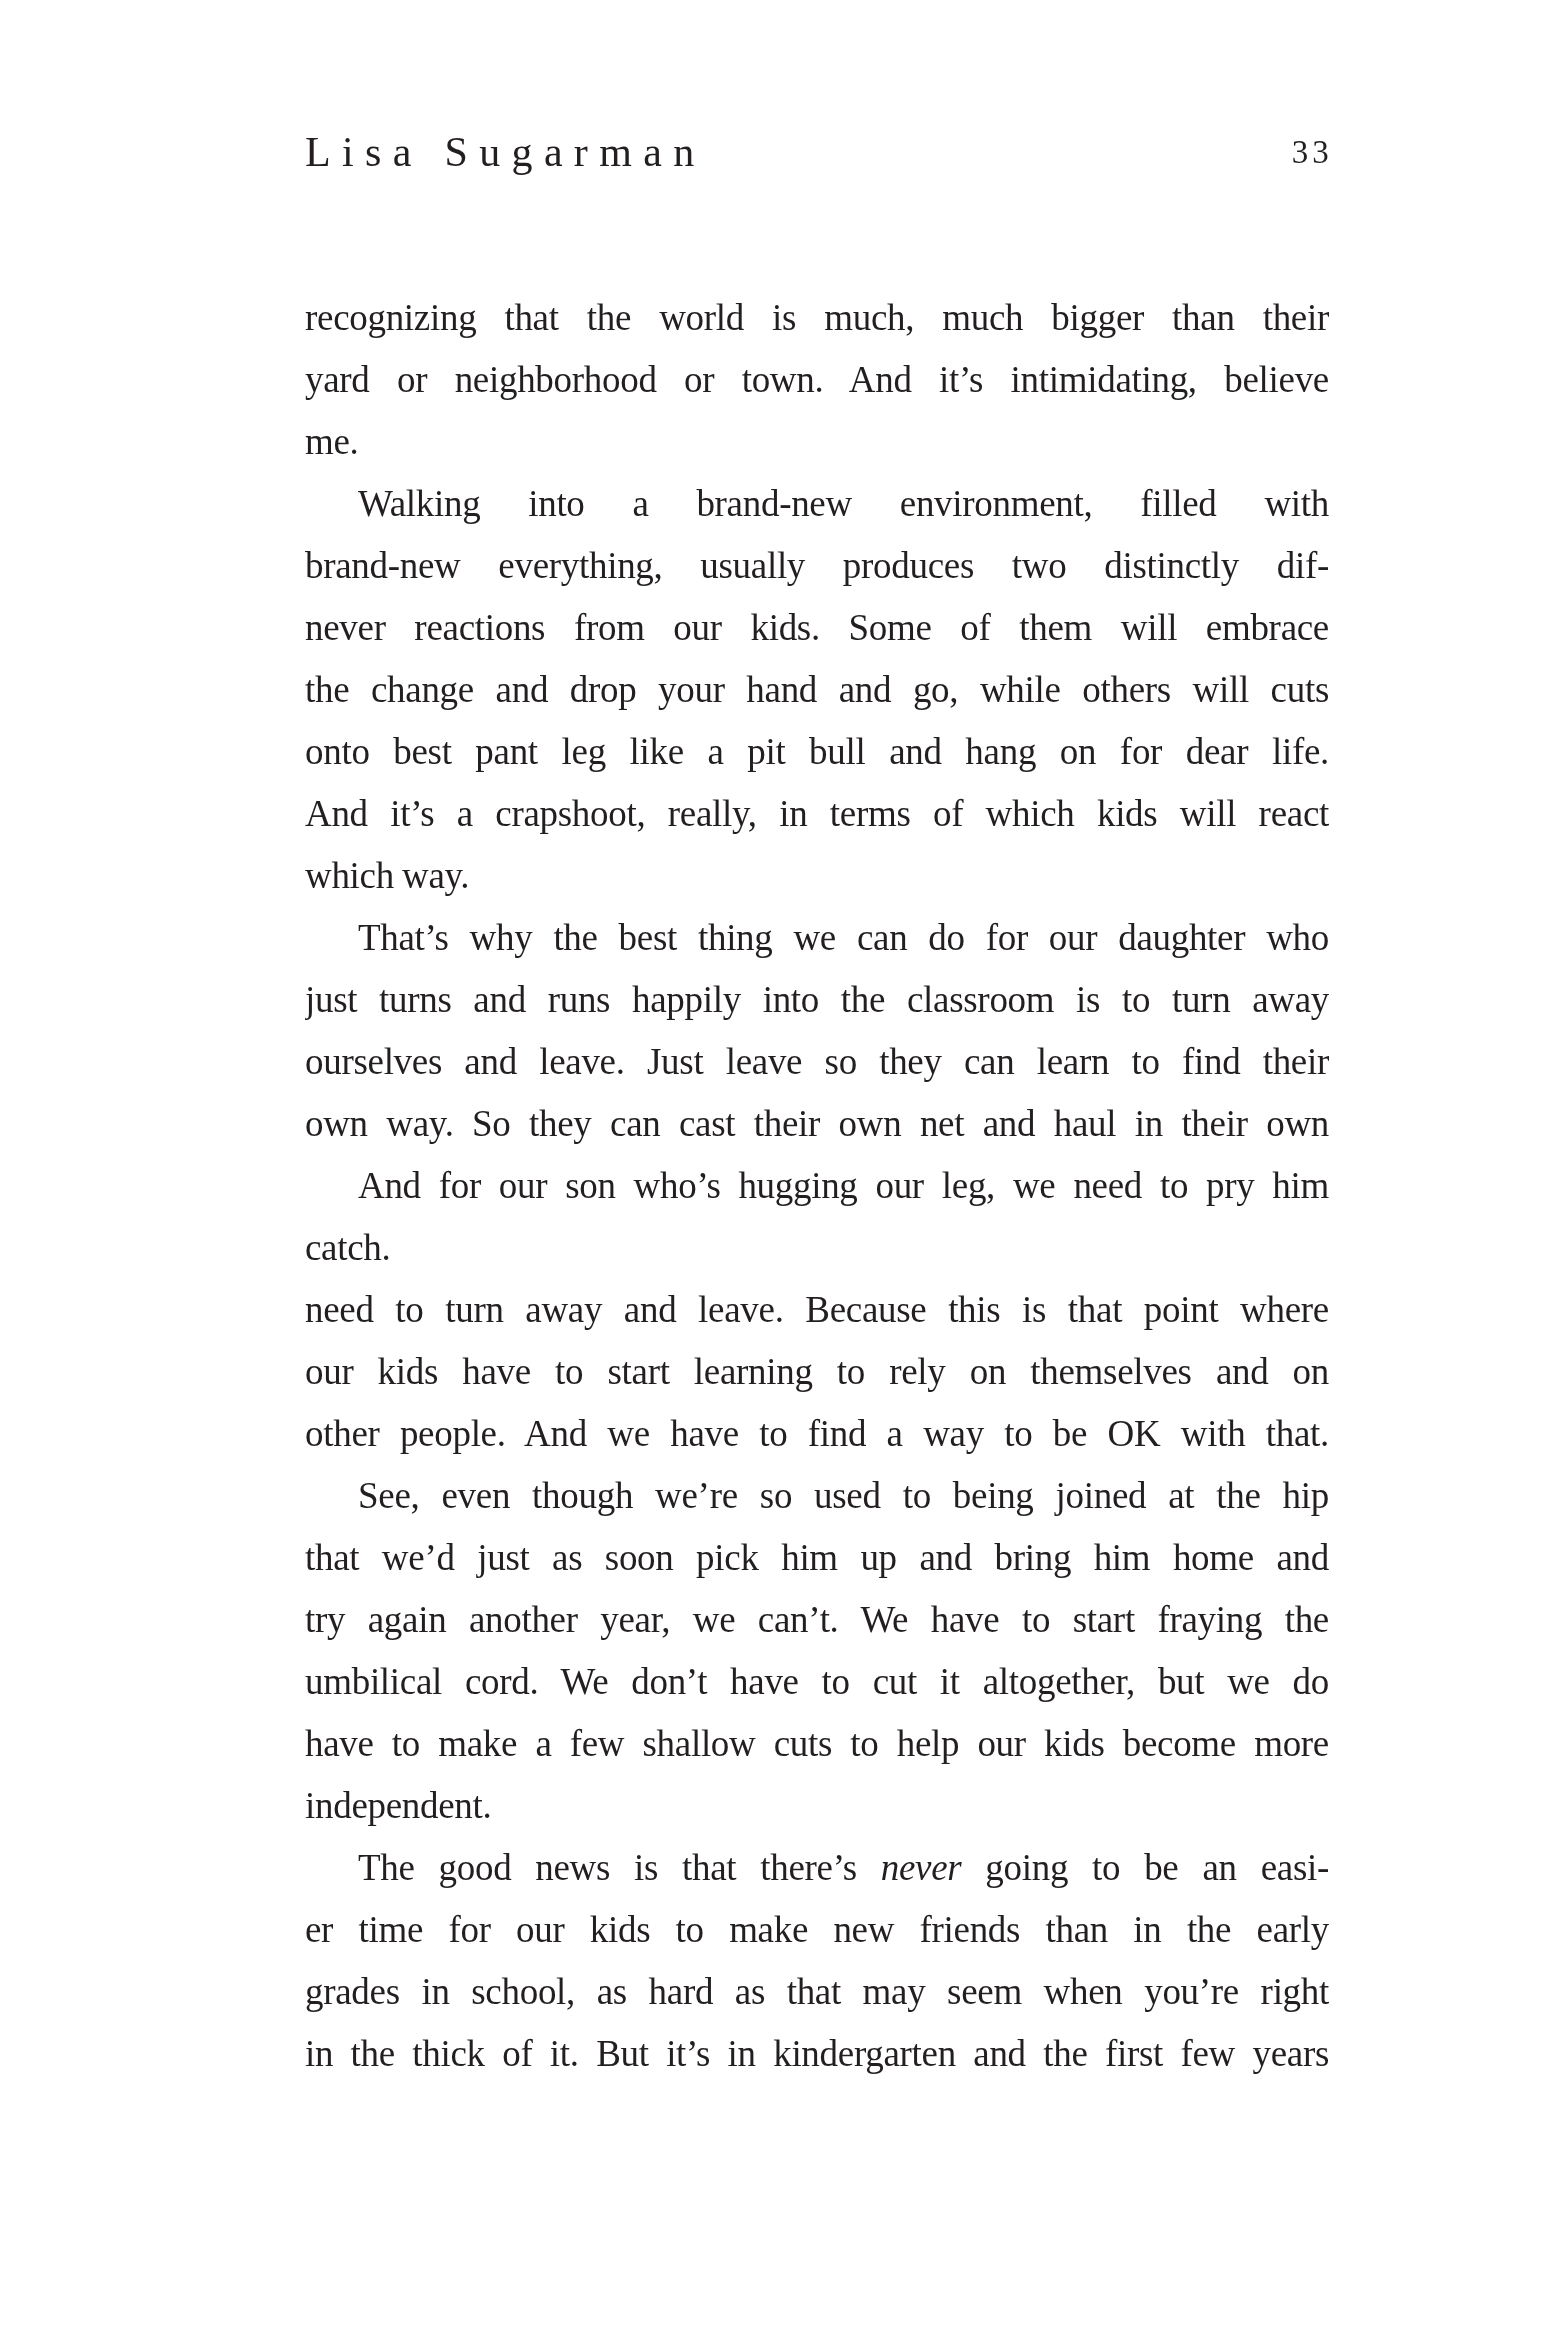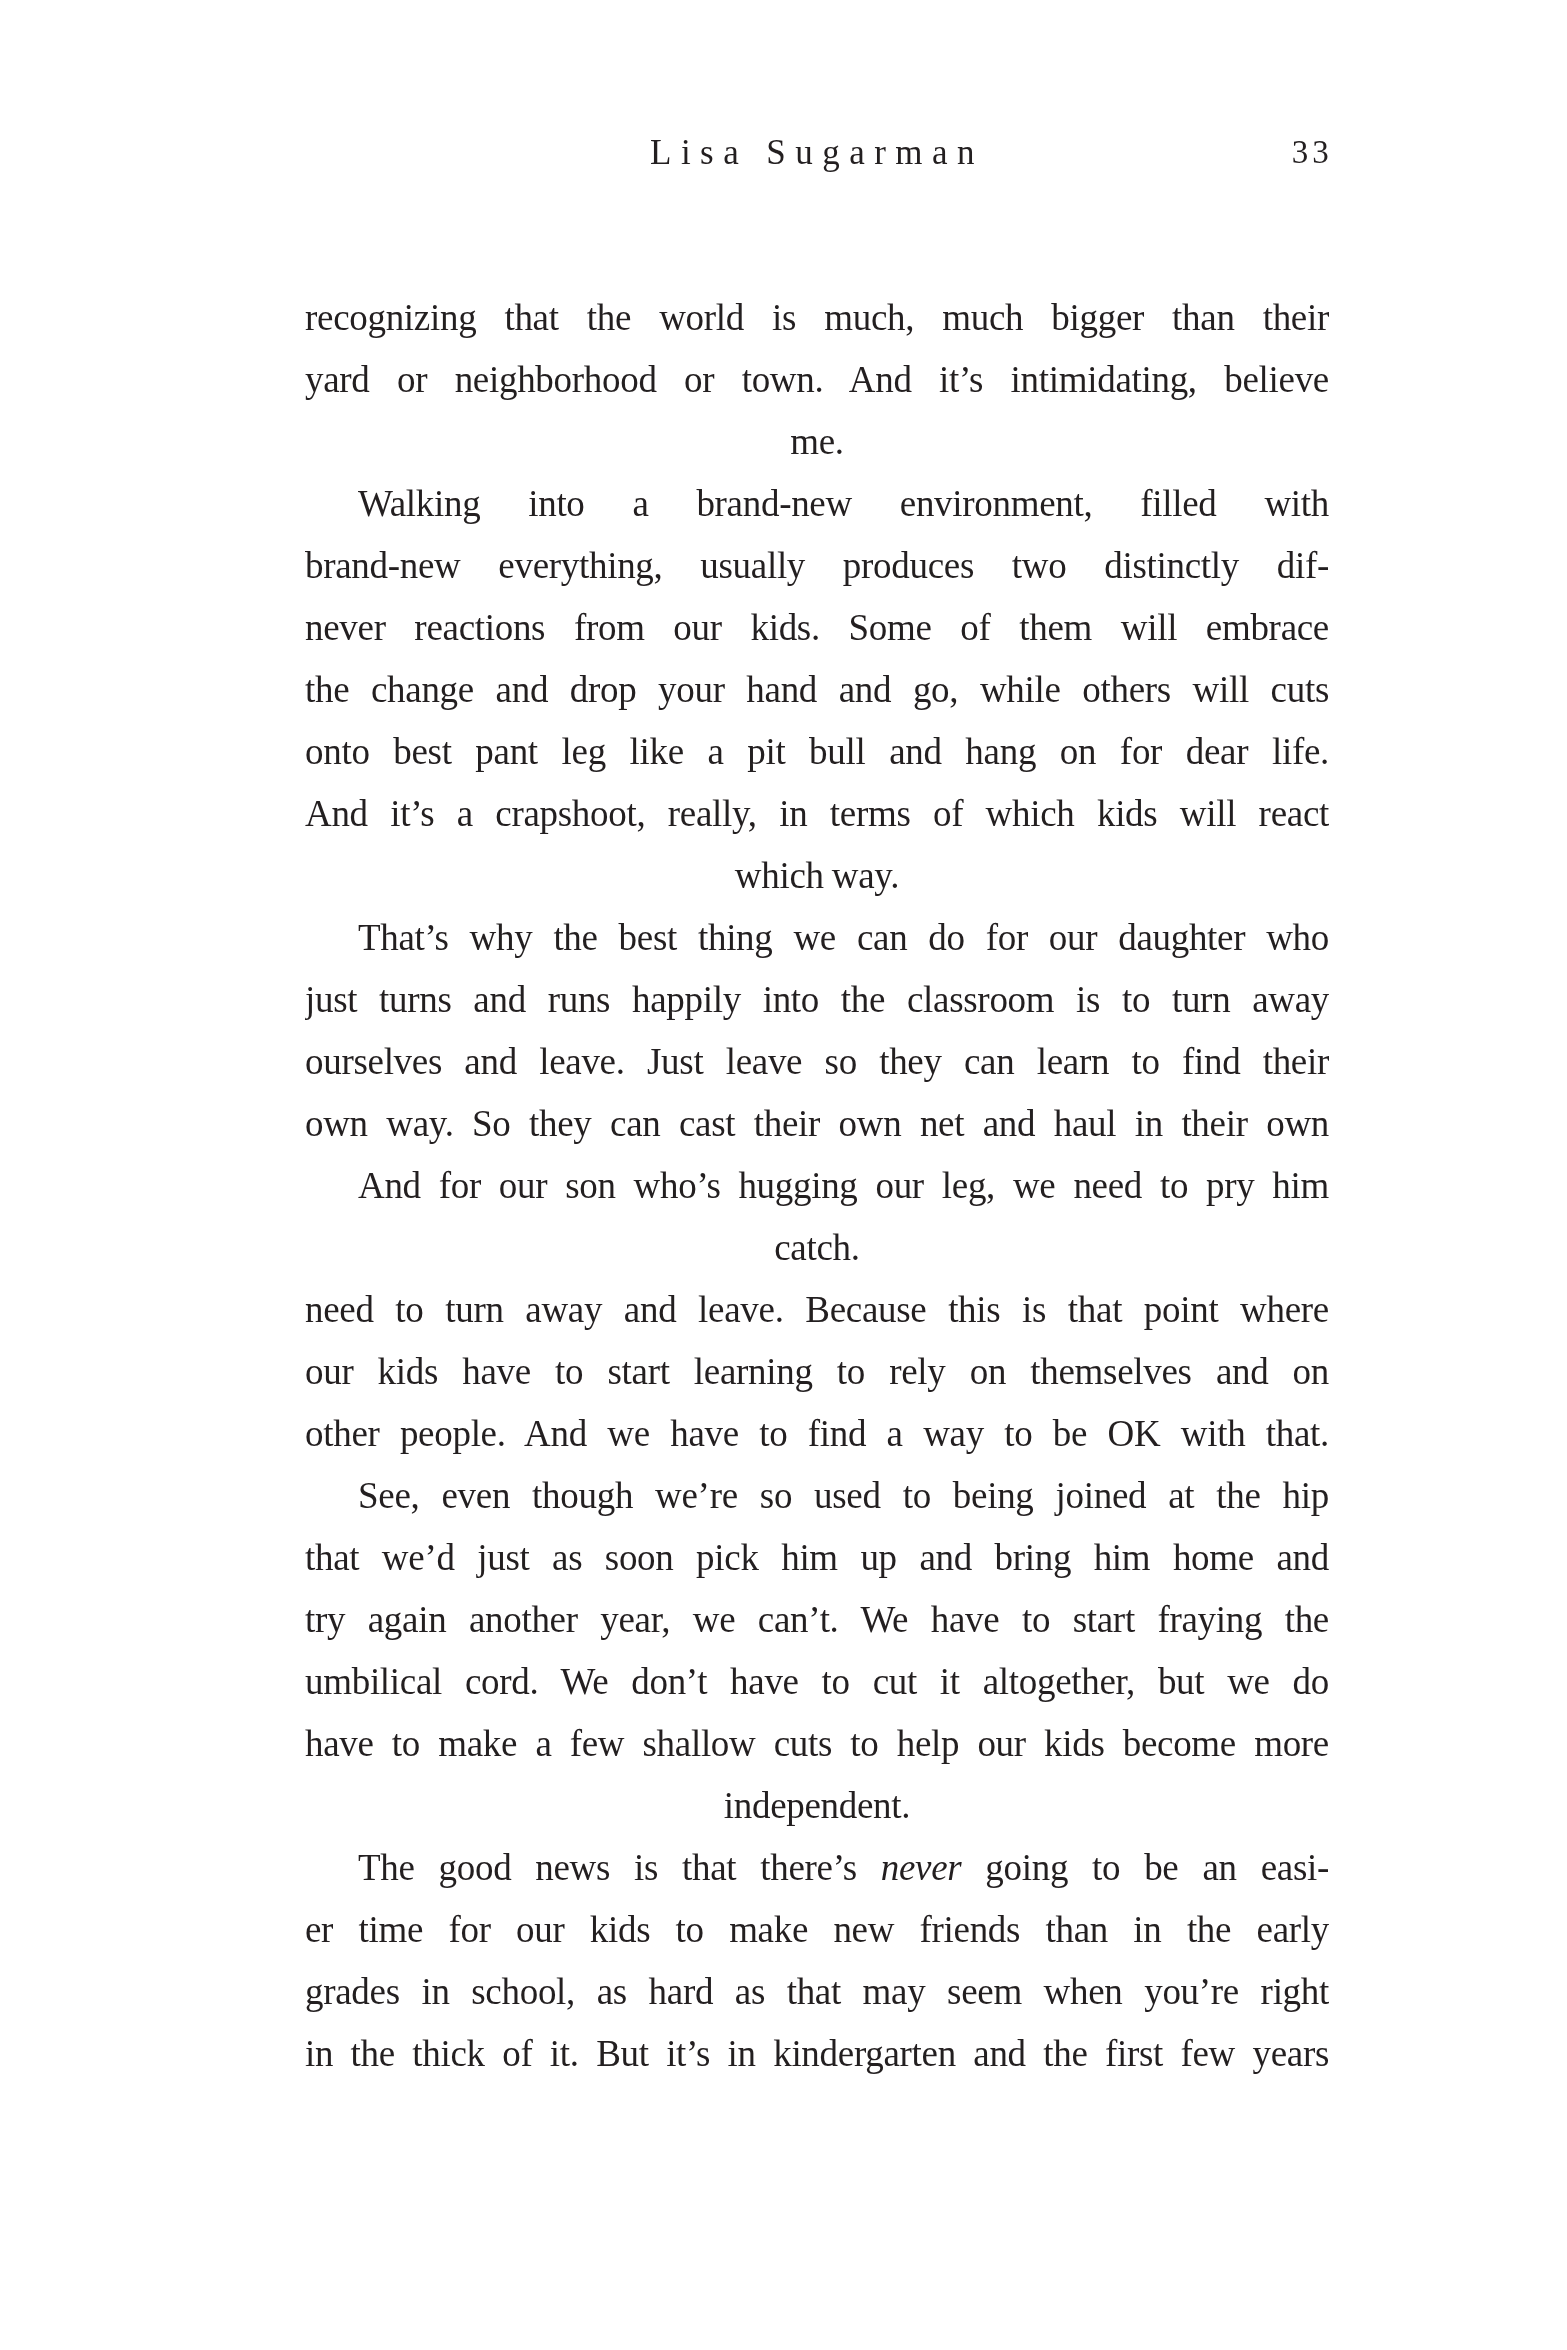--- a/index.html
+++ b/index.html
@@ -18,22 +18,21 @@
   }
   .running-header {
     position: absolute;
     left: 305px;
     top: 134px;
     width: 1024px;
     height: 40px;
   }
   .author {
     display: block;
-    text-align: center;
-    font-size: 35px;
+    font-size: 42px;
     letter-spacing: 0.27em;
     line-height: 37px;
     white-space: nowrap;
   }
   .page-number {
     position: absolute;
     right: -3.7px;
     top: 0;
     font-size: 33px;
     letter-spacing: 0.12em;
@@ -45,21 +44,21 @@
     top: 287px;
     width: 1024px;
     font-size: 37px;
     line-height: 62px;
     letter-spacing: -0.3px;
     word-spacing: -0.9px;
   }
   .line {
     height: 62px;
     overflow: hidden;
-    text-align: center;
+    text-align: left;
     white-space: normal;
   }
   .line.justify {
     text-align: justify;
     text-align-last: justify;
   }
   .line.indent {
     padding-left: 53px;
   }
   .italic {

